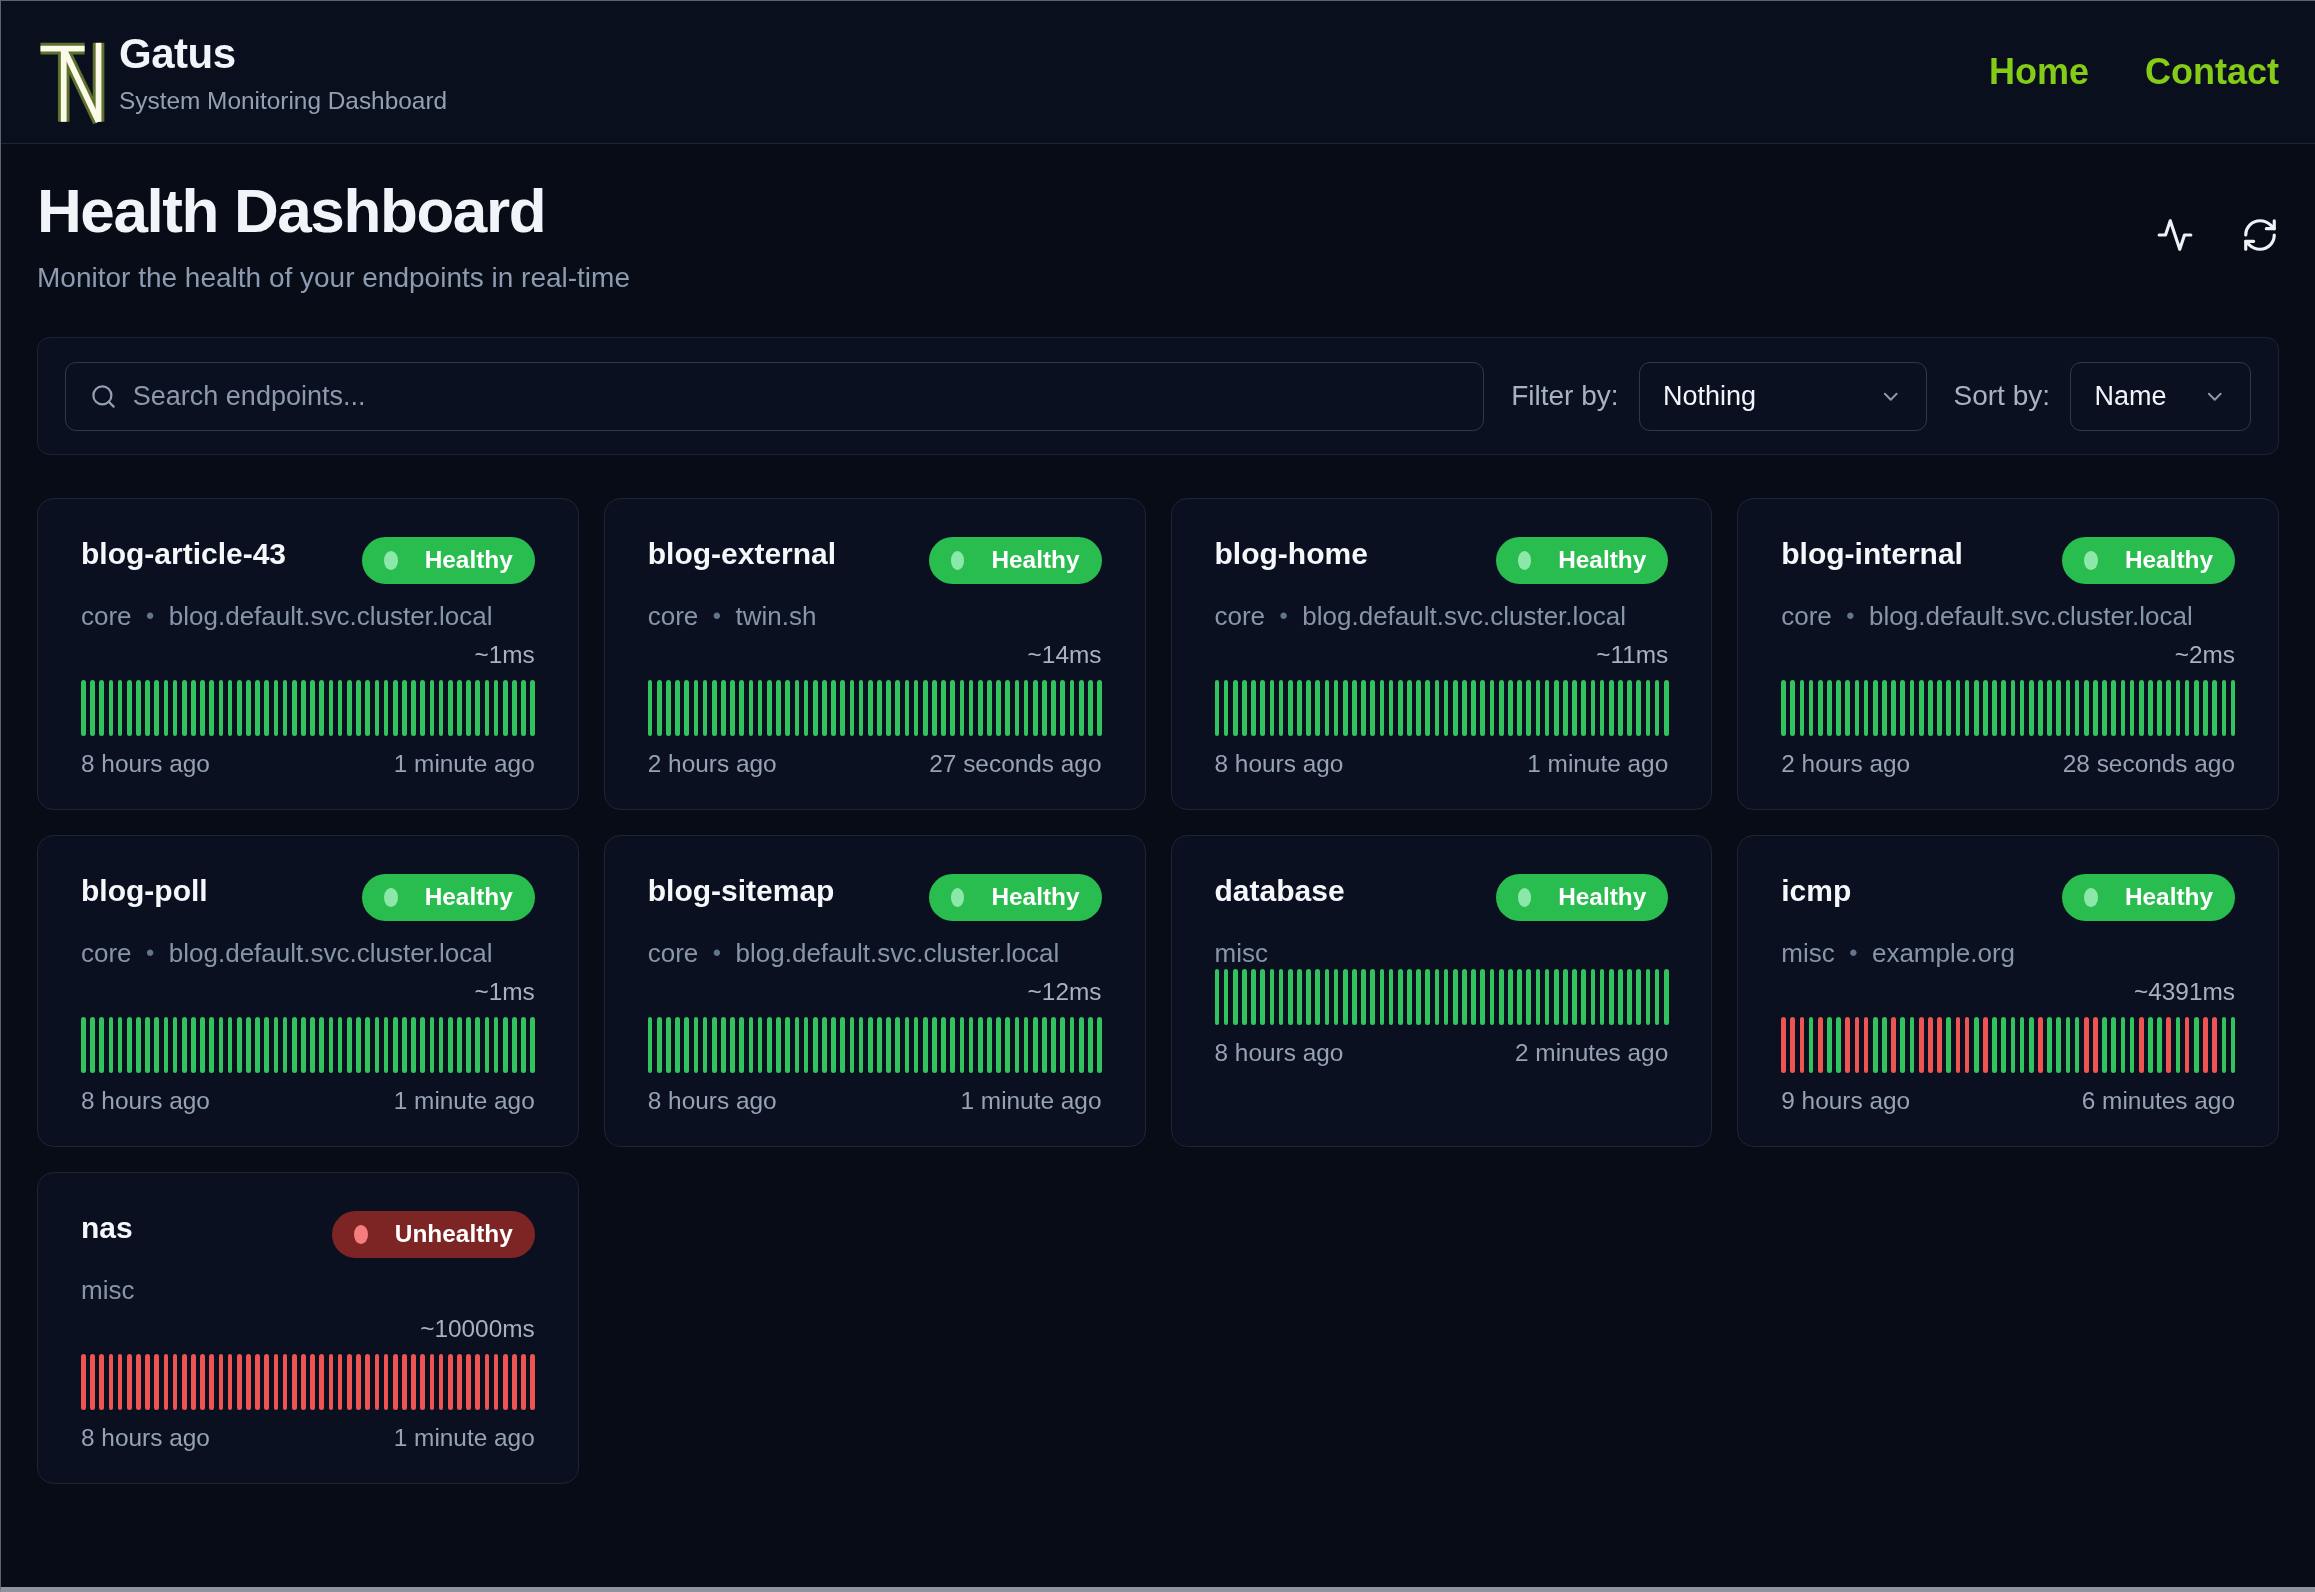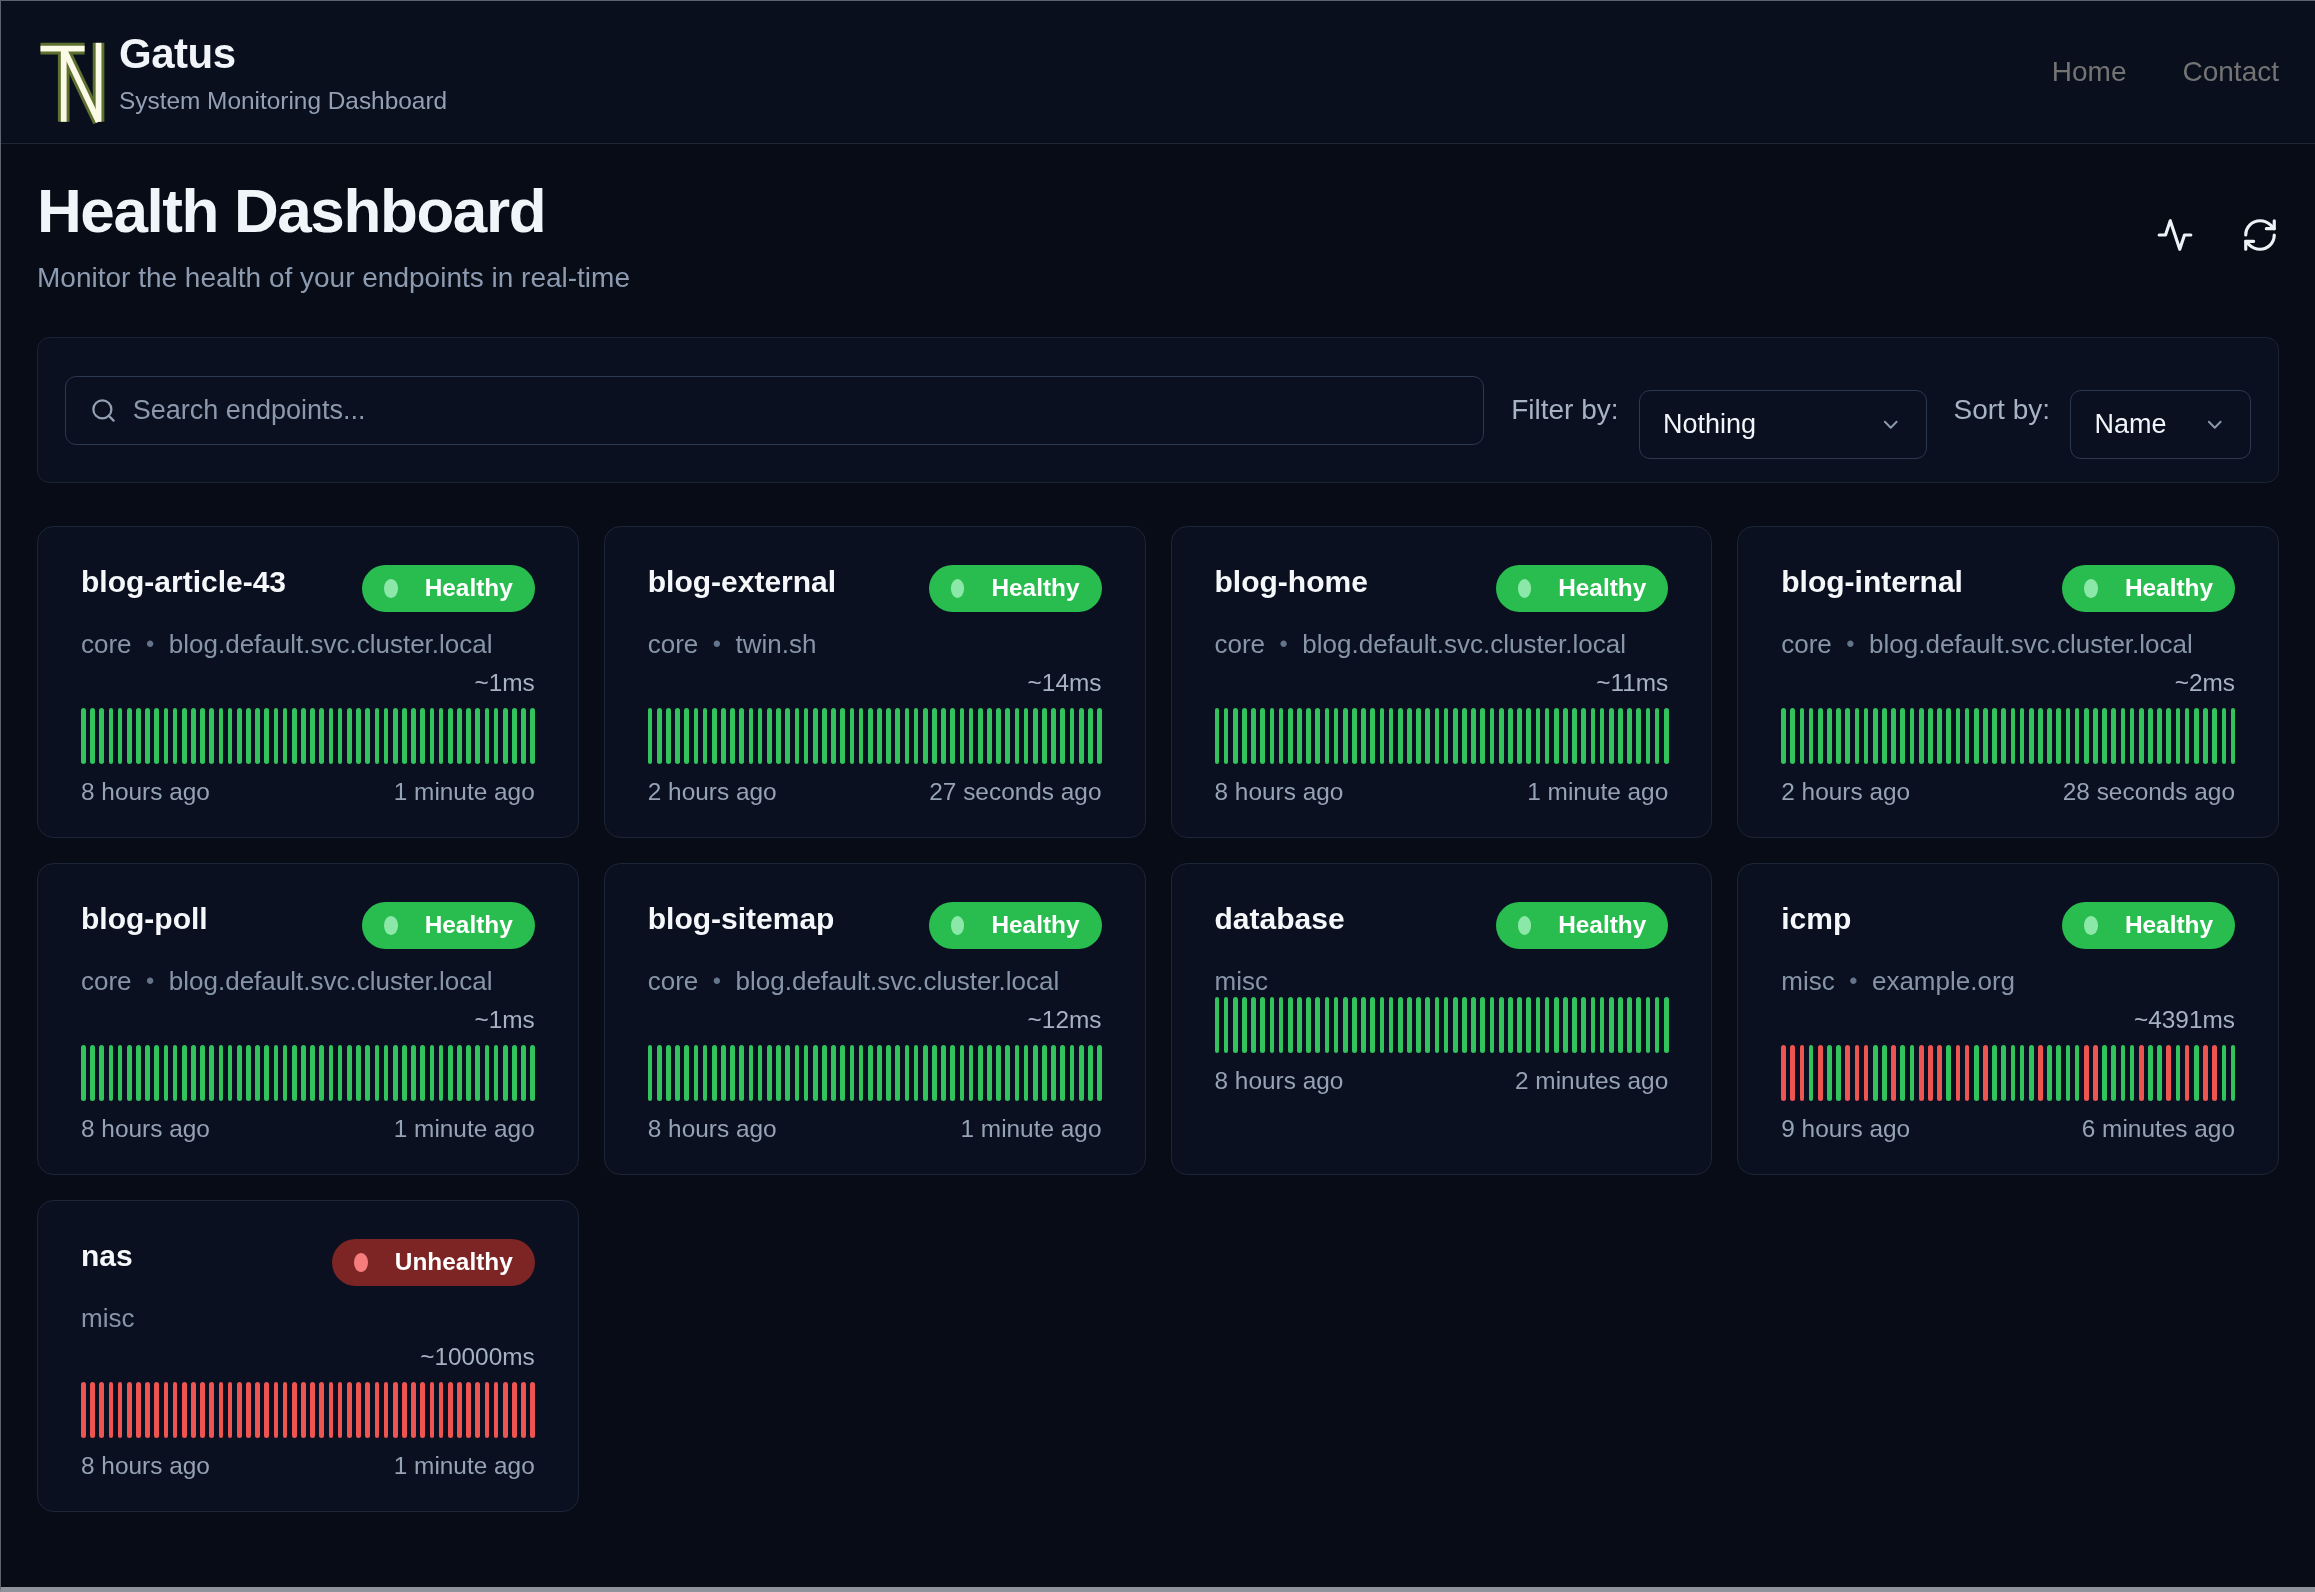--- a/index.html
+++ b/index.html
@@ -20,21 +20,21 @@
     display: flex;
     align-items: center;
     gap: 10px;
     border-bottom: 1.8px solid #1e2736;
     background: #0a0f1d;
   }
   .logo-svg { width: 72px; height: 90px; margin-top: 16.3px; }
   .brand-name { font-size: 42px; font-weight: 700; letter-spacing: -0.5px; }
   .brand-tagline { font-size: 24.4px; color: #93a0b4; margin-top: 9px; font-weight: 400; }
   .site-nav { margin-left: auto; display: flex; gap: 56px; }
-  .nav-link { font-size: 28px; font-weight: 400; color: #737373; text-decoration: none; cursor: pointer; }
+  .nav-link { font-size: 36px; font-weight: 700; color: #84cc16; text-decoration: none; cursor: pointer; }
 
   
   .page-main { padding: 31px 36px 0; }
   .page-head { display: flex; align-items: center; justify-content: space-between; }
   .page-title { font-size: 62px; font-weight: 800; letter-spacing: -1.4px; }
   .page-subtitle { font-size: 28px; color: #8fa; color: #8d9bb0; margin-top: 16.3px; }
   .page-actions { display: flex; gap: 47px; align-items: center; }
   .icon-button { background: none; border: none; cursor: pointer; padding: 0; display: flex; }
   .icon-button svg { width: 38px; height: 38px; stroke: #eef2f7; }
 
@@ -66,21 +66,20 @@
     font-size: 27px; color: #fdba74; font-family: "Liberation Sans", sans-serif;
   }
   .search-input::placeholder { color: #8c99ad; }
   .control-group { display: flex; align-items: center; gap: 20px; }
   .control-label { font-size: 28px; color: #a7b2c3; }
   .select-box {
     display: flex; align-items: center; justify-content: space-between;
     border: 1.8px solid #2b3850; border-radius: 11px; height: 69px;
     padding: 0 23.5px; font-size: 27px; color: #f1f5f9; cursor: pointer;
     background: transparent;
-    margin-top: 28px;
   }
   .select-box.filter { width: 288px; }
   .select-box.sort { width: 181px; }
   .select-box svg { width: 23.5px; height: 23.5px; stroke: #8c99ad; }
 
   
   .endpoint-grid {
     margin-top: 43px;
     display: grid;
     grid-template-columns: repeat(4, 1fr);

